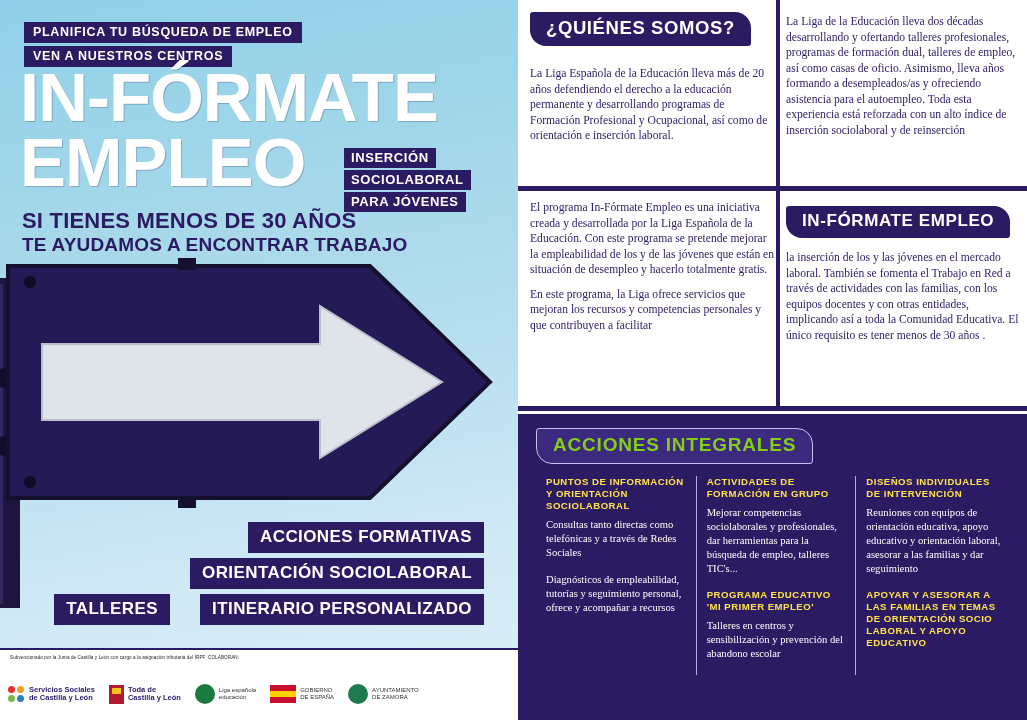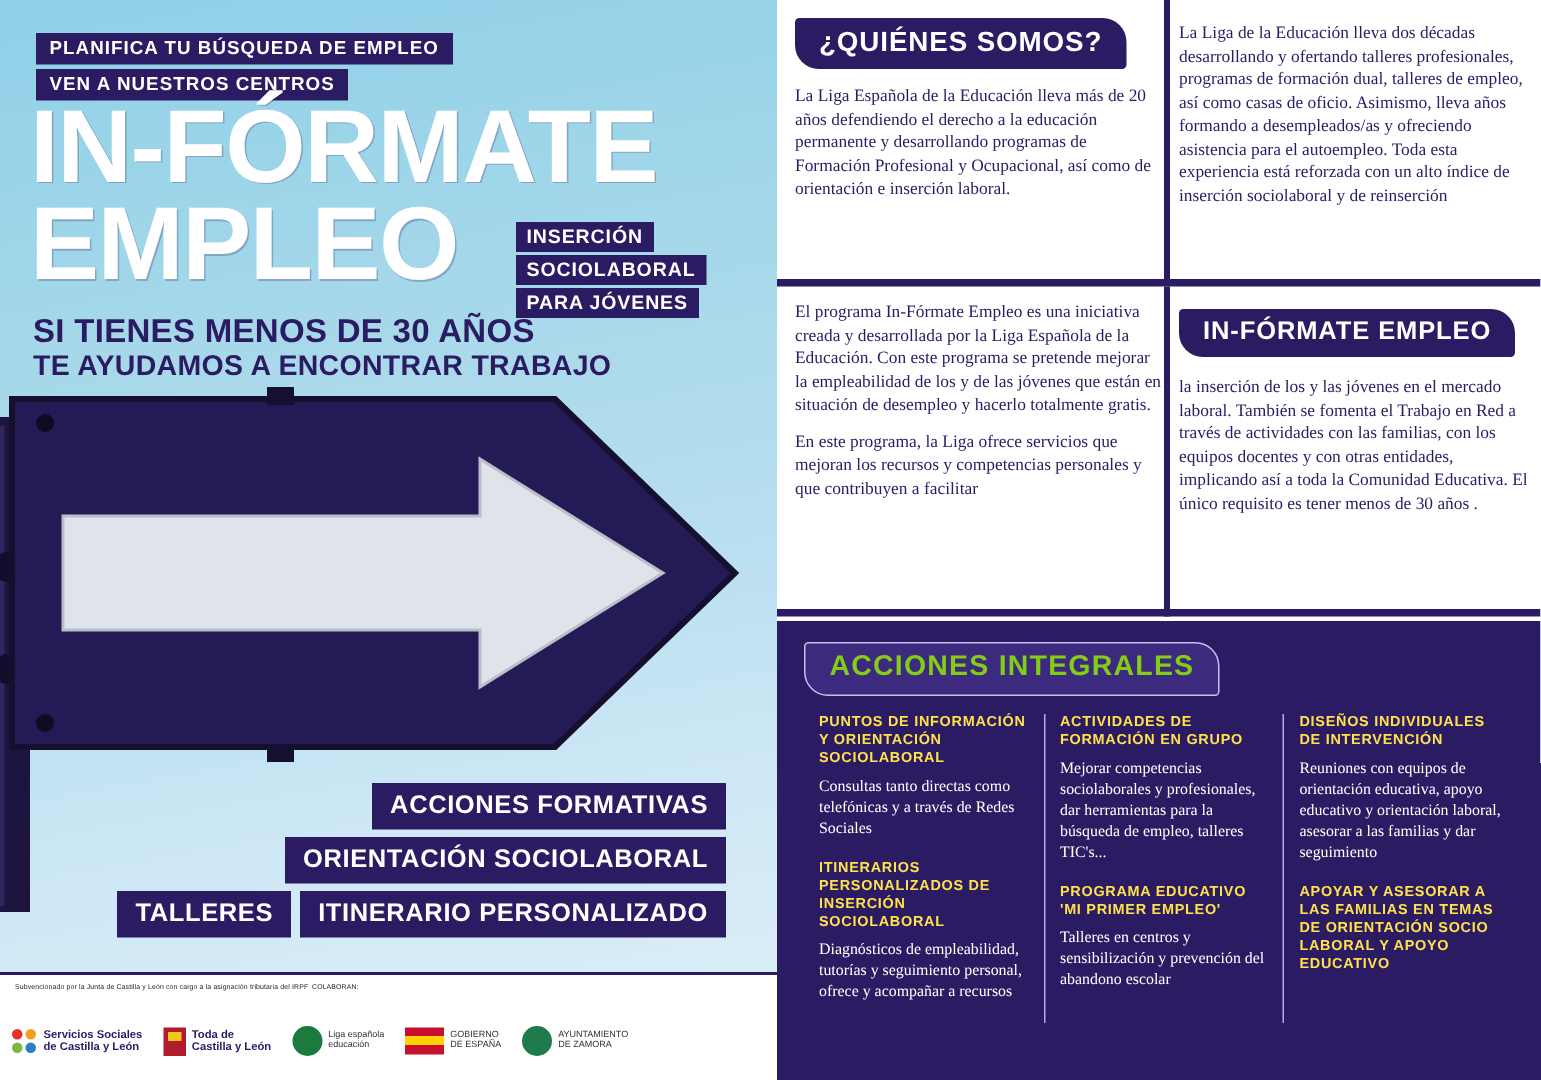--- a/index.html
+++ b/index.html
@@ -97,21 +97,21 @@
     position: absolute;
     top: 594px;
     background: #2b1b63;
     color: #fff;
     font-weight: bold;
     font-size: 17px;
     letter-spacing: 0.4px;
     padding: 5px 12px 6px 12px;
     white-space: nowrap;
   }
-  #bsplit { right: 324px; }
+  #bsplit { right: 348px; }
 
   
   .footer {
     position: absolute;
     left: 0; bottom: 0;
     width: 596px; height: 72px;
     background: #ffffff;
     border-top: 2px solid #2b1b63;
   }
   .foot-note {
@@ -168,21 +168,21 @@
   }
   .bodytext {
     color: #2b1b63;
     font-size: 11.6px;
     line-height: 1.34;
     font-family: "Liberation Serif", serif;
   }
   .bodytext p { margin-bottom: 9px; }
 
   #blk-quienes { position:absolute; left: 12px; top: 12px; width: 240px; }
-  #blk-quienes .ribbon { margin-bottom: 10px; }
+  #blk-quienes .ribbon { margin-bottom: 20px; }
   #blk-liga { position:absolute; left: 268px; top: 14px; width: 232px; }
 
   #blk-prog { position:absolute; left: 12px; top: 200px; width: 245px; }
   #blk-inf { position:absolute; left: 268px; top: 206px; width: 236px; }
   #blk-inf .ribbon { margin-bottom: 12px; font-size: 17px; }
 
   
   .acc {
     position: absolute;
     left: 0; top: 414px;
@@ -361,21 +361,20 @@
       </div>
     </div>
 
     <div class="acc">
       <div class="acc-title">ACCIONES INTEGRALES</div>
       <div class="cols">
 
         <div class="col">
           <div class="col-h">PUNTOS DE INFORMACIÓN Y ORIENTACIÓN SOCIOLABORAL</div>
           <div class="col-p">Consultas tanto directas como telefónicas y a través de Redes Sociales</div>
-          <div class="col-h">ITINERARIOS PERSONALIZADOS DE INSERCIÓN SOCIOLABORAL</div>
           <div class="col-p">Diagnósticos de empleabilidad, tutorías y seguimiento personal, ofrece y acompañar a recursos</div>
         </div>
 
         <div class="col">
           <div class="col-h">ACTIVIDADES DE FORMACIÓN EN GRUPO</div>
           <div class="col-p">Mejorar competencias sociolaborales y profesionales, dar herramientas para la búsqueda de empleo, talleres TIC's...</div>
           <div class="col-h">PROGRAMA EDUCATIVO 'MI PRIMER EMPLEO'</div>
           <div class="col-p">Talleres en centros y sensibilización y prevención del abandono escolar</div>
         </div>
 

